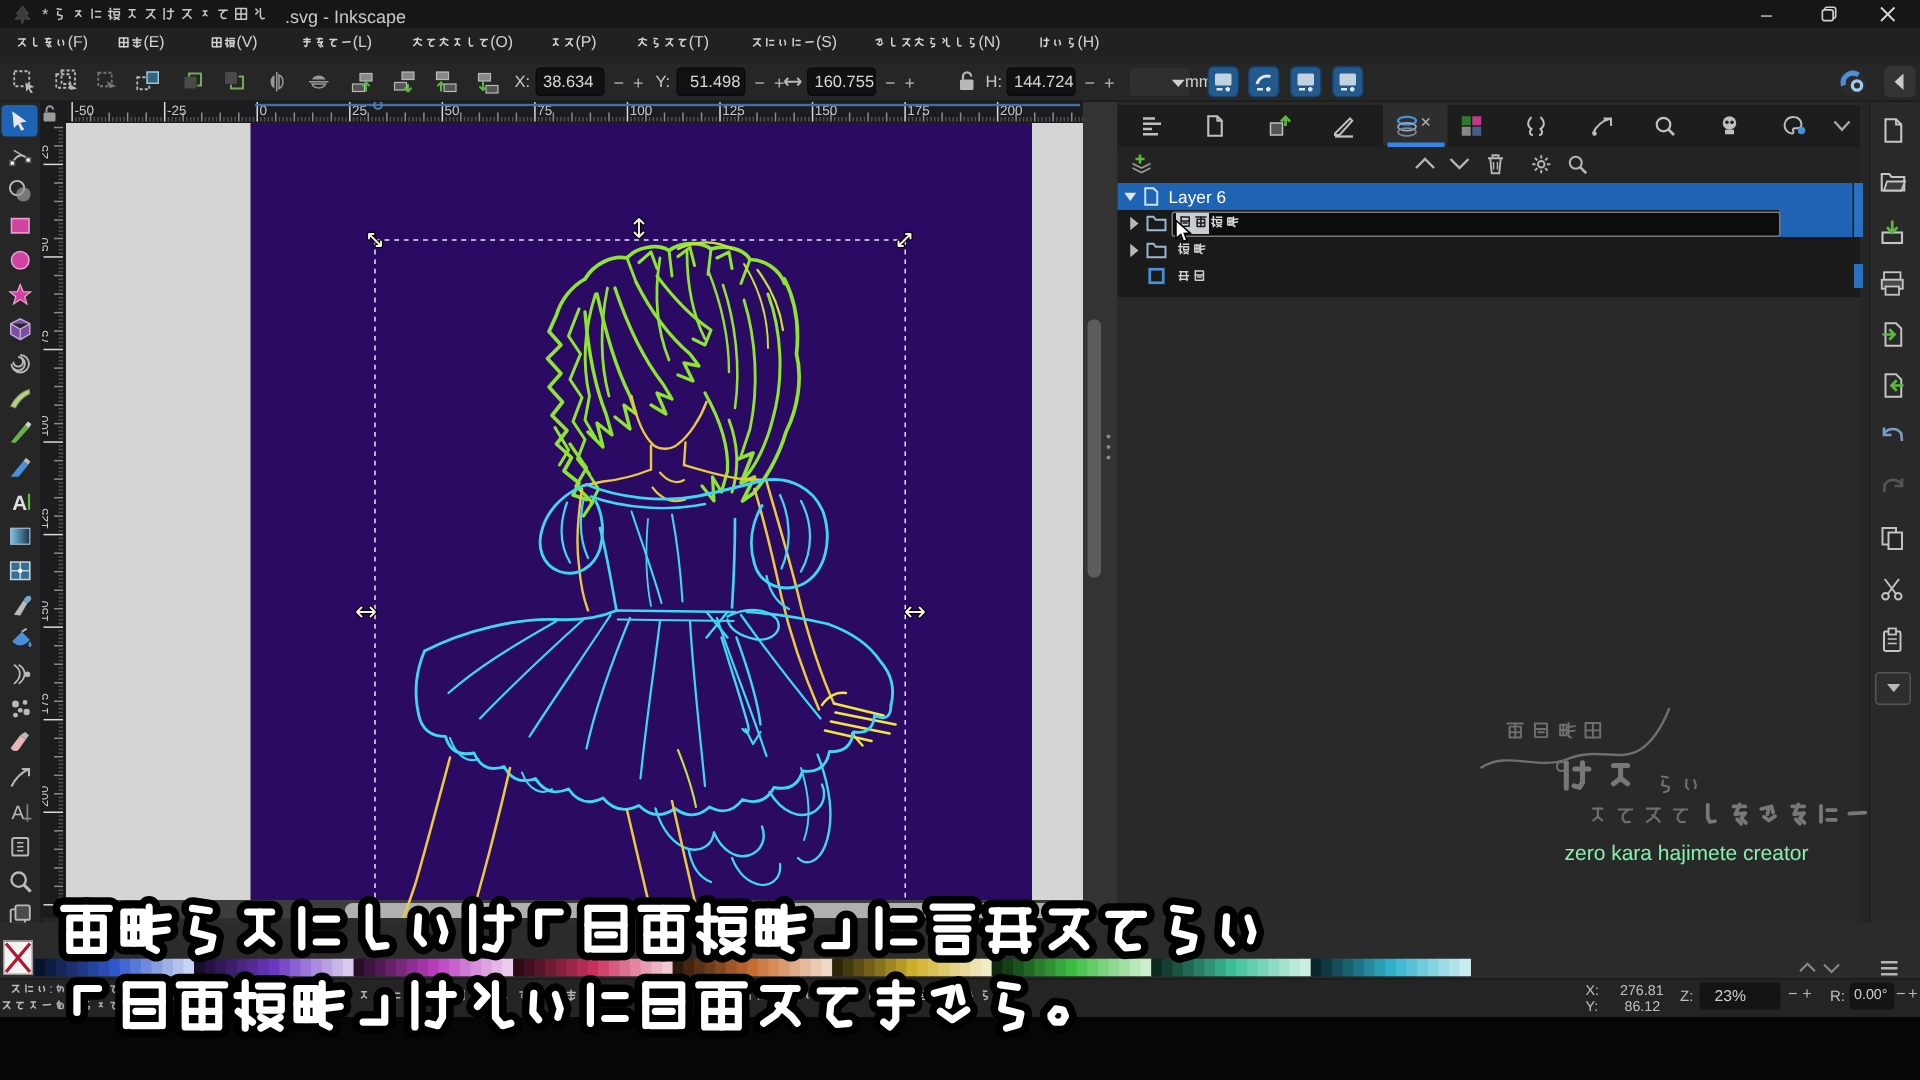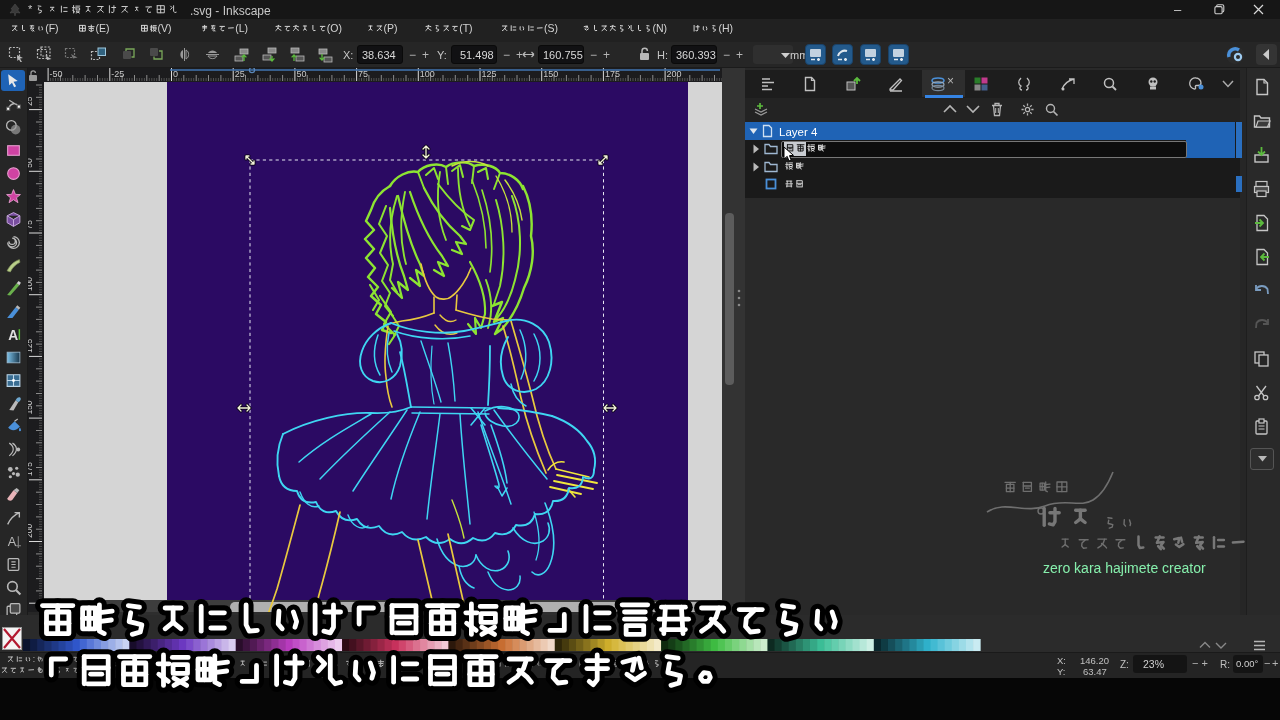--- a/index.html
+++ b/index.html
@@ -266,21 +266,21 @@
 <div style="position:absolute;left:538px;top:45px;width:46px;height:19px;background:#111113;border-radius:3px;border:1px solid #0a0a0a"></div>
     <div style="position:absolute;left:543px;top:49px;font:normal 11px 'Liberation Sans', sans-serif;color:#d8d8d8;white-space:pre;letter-spacing:0px">160.755</div>
     <div style="position:absolute;left:590px;top:47.5px;font:normal 12px 'Liberation Sans', sans-serif;color:#b5b5b5;white-space:pre;letter-spacing:0px">−</div>
     <div style="position:absolute;left:603px;top:47.5px;font:normal 12px 'Liberation Sans', sans-serif;color:#b5b5b5;white-space:pre;letter-spacing:0px">+</div>
 <svg style="position:absolute;left:637px;top:46px" width="15" height="16" viewBox="0 0 15 16">
       <rect x="3" y="7" width="9" height="7" rx="1" fill="#b9b9b9"></rect>
       <path d="M5 7 V5 a2.7 2.7 0 0 1 5.4 0" fill="none" stroke="#b9b9b9" stroke-width="1.5"></path>
     </svg>
 <div style="position:absolute;left:657px;top:49px;font:normal 11px 'Liberation Sans', sans-serif;color:#c8c8c8;white-space:pre;letter-spacing:0px">H:</div>
 <div style="position:absolute;left:671px;top:45px;width:46px;height:19px;background:#111113;border-radius:3px;border:1px solid #0a0a0a"></div>
-    <div style="position:absolute;left:676px;top:49px;font:normal 11px 'Liberation Sans', sans-serif;color:#d8d8d8;white-space:pre;letter-spacing:0px">360.393</div>
+    <div style="position:absolute;left:676px;top:49px;font:normal 11px 'Liberation Sans', sans-serif;color:#d8d8d8;white-space:pre;letter-spacing:0px">144.724</div>
     <div style="position:absolute;left:723px;top:47.5px;font:normal 12px 'Liberation Sans', sans-serif;color:#b5b5b5;white-space:pre;letter-spacing:0px">−</div>
     <div style="position:absolute;left:736px;top:47.5px;font:normal 12px 'Liberation Sans', sans-serif;color:#b5b5b5;white-space:pre;letter-spacing:0px">+</div>
 <div style="position:absolute;left:753px;top:45px;width:40px;height:19px;background:#2f2f2f;border-radius:3px"></div>
 <div style="position:absolute;left:790px;top:49px;font:normal 11px 'Liberation Sans', sans-serif;color:#d0d0d0;white-space:pre;letter-spacing:0px">mm</div>
 <svg style="position:absolute;left:781px;top:53px" width="9" height="6" viewBox="0 0 9 6">
       <path d="M0 0 L4.5 5 L9 0 Z" fill="#cfcfcf"></path>
     </svg>
 <div style="position:absolute;left:805px;top:44px;width:21px;height:21px;background:#235a8c;border-radius:4px;border:1px solid #1a4268"></div>
 <svg style="position:absolute;left:808px;top:47px" width="15" height="15" viewBox="0 0 15 15">
       <rect x="2" y="2" width="11" height="8" rx="1" fill="#dfe7ee" opacity="0.85"></rect>
@@ -1136,21 +1136,21 @@
       <path d="M9.5 9.5 L13.5 13.5" stroke="#b5b5b5" stroke-width="1.7"></path>
     </svg>
 <div style="position:absolute;left:745px;top:122px;width:495px;height:76px;background:#1a1a1a;"></div>
 <div style="position:absolute;left:745px;top:122px;width:490px;height:18px;background:#1f63b5;"></div>
 <svg style="position:absolute;left:749px;top:127px" width="9" height="8" viewBox="0 0 9 8">
       <path d="M0.5 1.5 L8.5 1.5 L4.5 7 Z" fill="#dfe7ef"></path>
     </svg>
 <svg style="position:absolute;left:761px;top:124px" width="13" height="14" viewBox="0 0 13 14">
       <path d="M2.5 1.5 h5.5 l2.5 2.5 v8.5 h-8 Z" fill="none" stroke="#cfe0f2" stroke-width="1.3"></path>
     </svg>
-<div style="position:absolute;left:779px;top:125.5px;font:normal 11.5px 'Liberation Sans', sans-serif;color:#ffffff;white-space:pre;letter-spacing:0px">Layer 4</div>
+<div style="position:absolute;left:779px;top:125.5px;font:normal 11.5px 'Liberation Sans', sans-serif;color:#ffffff;white-space:pre;letter-spacing:0px">Layer 6</div>
 <div style="position:absolute;left:1186px;top:140px;width:49px;height:18px;background:#1f63b5;"></div>
 <svg style="position:absolute;left:752px;top:144px" width="8" height="10" viewBox="0 0 8 10">
       <path d="M1.5 0.5 L7 5 L1.5 9.5 Z" fill="#b9b9b9"></path>
     </svg>
 <svg style="position:absolute;left:764px;top:142px" width="14" height="13" viewBox="0 0 14 13">
       <path d="M1 2.5 h4 l1.5 2 H13 v7 H1 Z" fill="none" stroke="#9fb8d2" stroke-width="1.3"></path>
     </svg>
 <div style="position:absolute;left:781px;top:140.5px;width:406px;height:17px;background:#0d0d0d;border:1px solid #777;border-radius:2px"></div>
 <div style="position:absolute;left:784px;top:142px;width:22px;height:14px;background:#c9cdd2;"></div>
 <svg style="position:absolute;left:779px;top:140.2px;overflow:visible" width="33" height="21" viewBox="-6 -3.3 33 21">
@@ -1713,23 +1713,23 @@
       <path d="M533.6,3.7 L537.9,3.7" fill="none" stroke="#b5b5b5" stroke-width="1.0" stroke-linecap="round" stroke-linejoin="round"></path>
       <path d="M535.8,1.0 L535.8,6.0 L534.9,7.0 L534.1,6.3" fill="none" stroke="#b5b5b5" stroke-width="1.0" stroke-linecap="round" stroke-linejoin="round"></path>
       <path d="M543.8,2.4 L546.2,1.8 L545.7,4.0" fill="none" stroke="#b5b5b5" stroke-width="1.0" stroke-linecap="round" stroke-linejoin="round"></path>
       <path d="M547.0,1.6 L547.5,3.6" fill="none" stroke="#b5b5b5" stroke-width="1.0" stroke-linecap="round" stroke-linejoin="round"></path>
       <path d="M544.6,4.9 L546.2,6.0 L548.2,4.7" fill="none" stroke="#b5b5b5" stroke-width="1.0" stroke-linecap="round" stroke-linejoin="round"></path>
       <path d="M555.5,1.3 L557.8,1.6" fill="none" stroke="#b5b5b5" stroke-width="1.0" stroke-linecap="round" stroke-linejoin="round"></path>
       <path d="M556.0,2.8 L555.7,4.5 L557.0,4.9 L558.3,5.2 L558.0,6.6 L556.3,7.1" fill="none" stroke="#b5b5b5" stroke-width="1.0" stroke-linecap="round" stroke-linejoin="round"></path>
       <path d="M565.2,5.3 L565.8,4.5 L566.8,4.7 L567.1,5.5 L566.6,6.3 L565.7,6.3 L565.2,5.7 L565.2,5.3" fill="none" stroke="#b5b5b5" stroke-width="1.0" stroke-linecap="round" stroke-linejoin="round"></path>
     </svg>
 <div style="position:absolute;left:1057px;top:655px;font:normal 9.5px 'Liberation Sans', sans-serif;color:#c0c0c0;white-space:pre;letter-spacing:0px">X:</div>
-<div style="position:absolute;left:1080px;top:655px;font:normal 9.5px 'Liberation Sans', sans-serif;color:#c0c0c0;white-space:pre;letter-spacing:0px">146.20</div>
+<div style="position:absolute;left:1080px;top:655px;font:normal 9.5px 'Liberation Sans', sans-serif;color:#c0c0c0;white-space:pre;letter-spacing:0px">276.81</div>
 <div style="position:absolute;left:1057px;top:666px;font:normal 9.5px 'Liberation Sans', sans-serif;color:#c0c0c0;white-space:pre;letter-spacing:0px">Y:</div>
-<div style="position:absolute;left:1083px;top:666px;font:normal 9.5px 'Liberation Sans', sans-serif;color:#c0c0c0;white-space:pre;letter-spacing:0px">63.47</div>
+<div style="position:absolute;left:1083px;top:666px;font:normal 9.5px 'Liberation Sans', sans-serif;color:#c0c0c0;white-space:pre;letter-spacing:0px">86.12</div>
 <div style="position:absolute;left:1120px;top:659px;font:normal 10px 'Liberation Sans', sans-serif;color:#c0c0c0;white-space:pre;letter-spacing:0px">Z:</div>
 <div style="position:absolute;left:1133px;top:655px;width:54px;height:18px;background:#141414;border-radius:3px"></div>
 <div style="position:absolute;left:1143px;top:658px;font:normal 10.5px 'Liberation Sans', sans-serif;color:#d0d0d0;white-space:pre;letter-spacing:0px">23%</div>
 <div style="position:absolute;left:1192px;top:657px;font:normal 11px 'Liberation Sans', sans-serif;color:#b5b5b5;white-space:pre;letter-spacing:0px">− +</div>
 <div style="position:absolute;left:1220px;top:659px;font:normal 10px 'Liberation Sans', sans-serif;color:#c0c0c0;white-space:pre;letter-spacing:0px">R:</div>
 <div style="position:absolute;left:1233px;top:655px;width:30px;height:18px;background:#141414;border-radius:3px"></div>
 <div style="position:absolute;left:1236px;top:658px;font:normal 9.5px 'Liberation Sans', sans-serif;color:#d0d0d0;white-space:pre;letter-spacing:0px">0.00°</div>
 <div style="position:absolute;left:1264px;top:657px;font:normal 11px 'Liberation Sans', sans-serif;color:#b5b5b5;white-space:pre;letter-spacing:0px">−</div>
 <div style="position:absolute;left:1272px;top:657px;font:normal 11px 'Liberation Sans', sans-serif;color:#b5b5b5;white-space:pre;letter-spacing:0px">+</div>
 <div style="position:absolute;left:0px;top:678px;width:1280px;height:42px;background:#060606;"></div>

